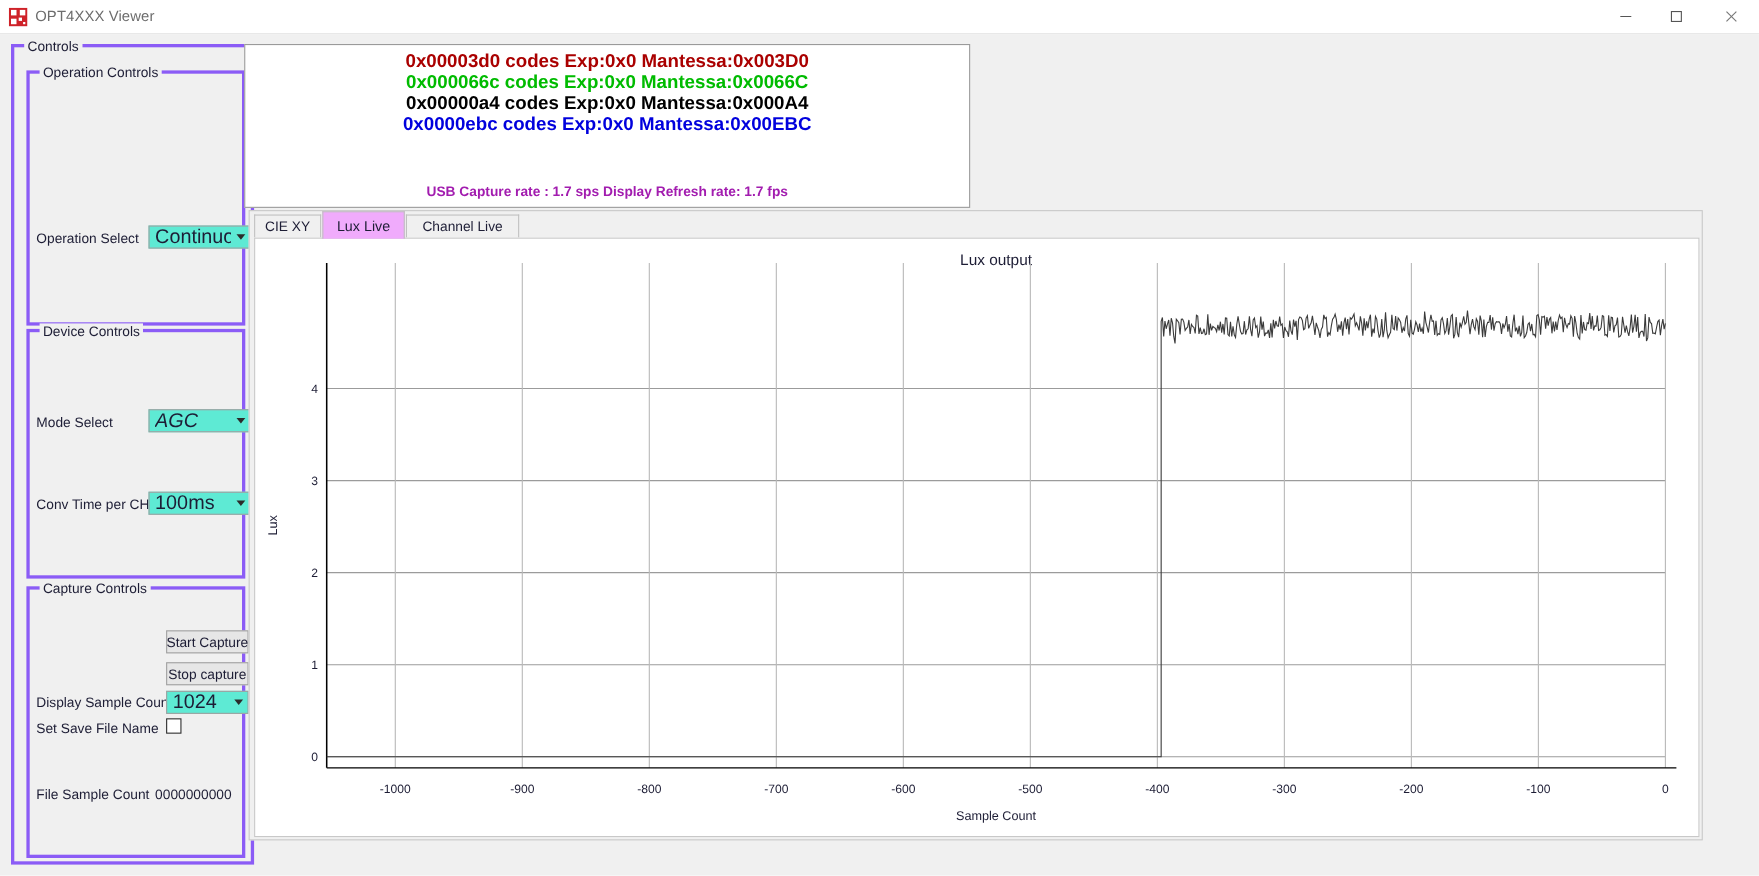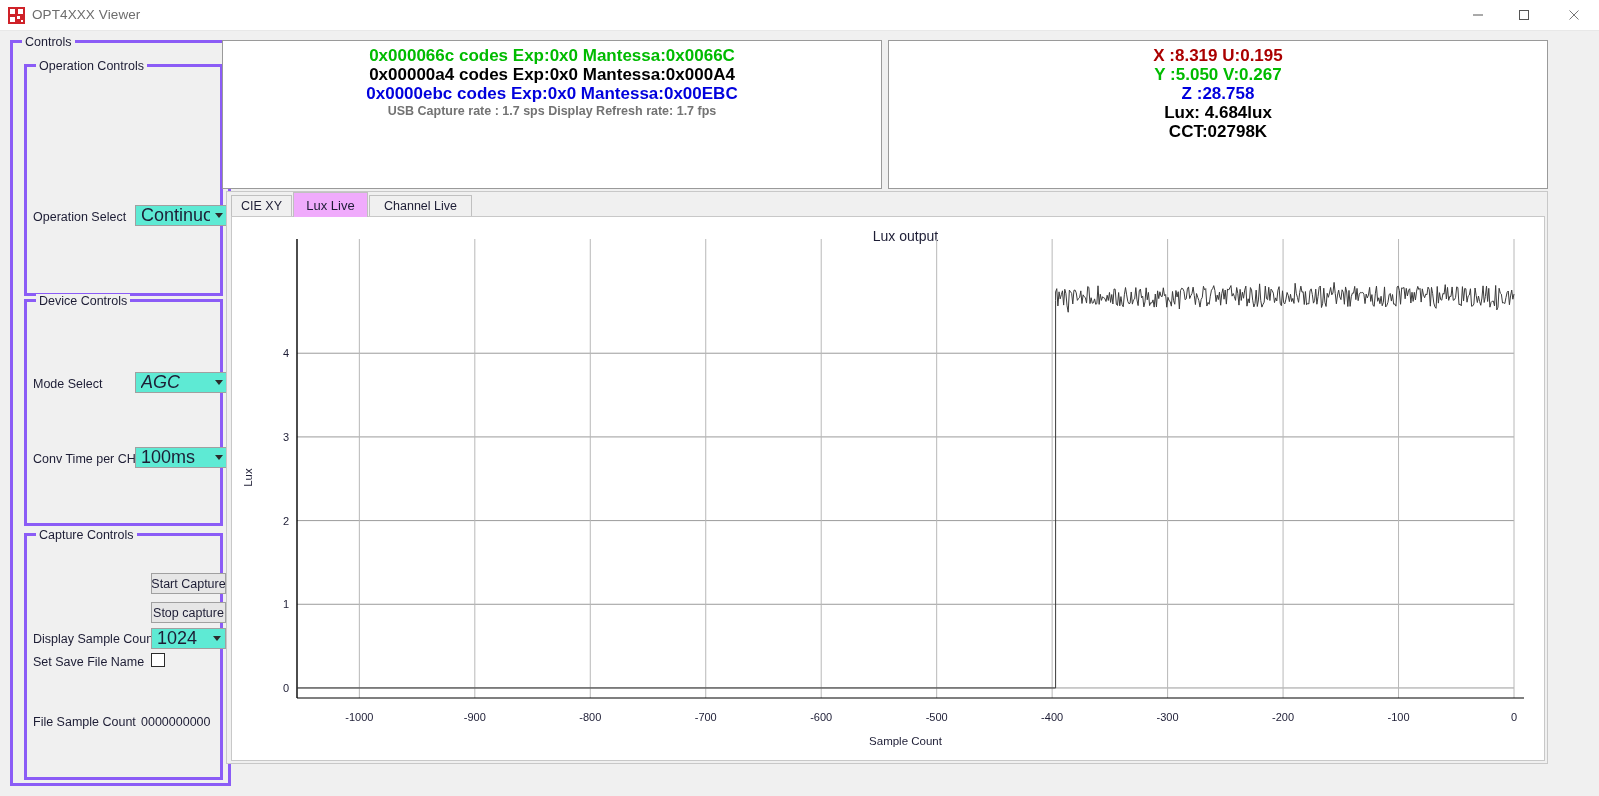--- a/index.html
+++ b/index.html
@@ -213,36 +213,28 @@
       </div>
       <span class="ctrl-label" style="left:6px; top:119px;">Set Save File Name</span>
       <div class="chk" style="left:124px; top:117px;"></div>
       <span class="ctrl-label" style="left:6px; top:179px;">File Sample Count</span>
       <span class="val-static" style="left:114px; top:179px;">0000000000</span>
     </div>
   </div>
 
   <div class="panel" id="panel-codes">
     <div id="codes-lines" style="padding-top:5px;">
+        <div class="readline rl-big" style="color: rgb(170, 0, 0);">0x00003d0 codes Exp:0x0 Mantessa:0x003D0</div>
         <div class="readline rl-big" style="color: rgb(0, 187, 0);">0x000066c codes Exp:0x0 Mantessa:0x0066C</div>
         <div class="readline rl-big" style="color: rgb(0, 0, 0);">0x00000a4 codes Exp:0x0 Mantessa:0x000A4</div>
         <div class="readline rl-big" style="color: rgb(0, 0, 221);">0x0000ebc codes Exp:0x0 Mantessa:0x00EBC</div>
-        <div class="readline rl-small" style="color: #737373;">USB Capture rate : 1.7 sps Display Refresh rate: 1.7 fps</div>
-      </div>
-  </div>
-
-  <div class="panel" id="panel-xyz">
-    <div id="xyz-lines" style="padding-top:5px;">
-        <div class="readline rl-big" style="color: rgb(170, 0, 0);">X :8.319 U:0.195</div>
-        <div class="readline rl-big" style="color: rgb(0, 187, 0);">Y :5.050 V:0.267</div>
-        <div class="readline rl-big" style="color: rgb(0, 0, 221);">Z :28.758</div>
-        <div class="readline rl-big" style="color: rgb(0, 0, 0);">Lux: 4.684lux</div>
-        <div class="readline rl-big" style="color: rgb(0, 0, 0);">CCT:02798K</div>
-      </div>
-  </div>
+        <div class="readline rl-small" style="color: #a21caf; margin-top: 44px;">USB Capture rate : 1.7 sps Display Refresh rate: 1.7 fps</div>
+      </div>
+  </div>
+
 
   <div id="tabstrip">
     <div id="tabs-host">
         <div class="tab" style="left: 4px; width: 61px;">CIE XY</div>
         <div class="tab active" style="left: 66px; width: 75px;">Lux Live</div>
         <div class="tab" style="left: 142px; width: 103px;">Channel Live</div>
       </div>
     <div id="tabpage">
       <svg id="chart-svg" width="1314" height="545" viewBox="0 0 1314 545">
           <text x="673.5" y="24" text-anchor="middle" class="ch-title">Lux output</text>

